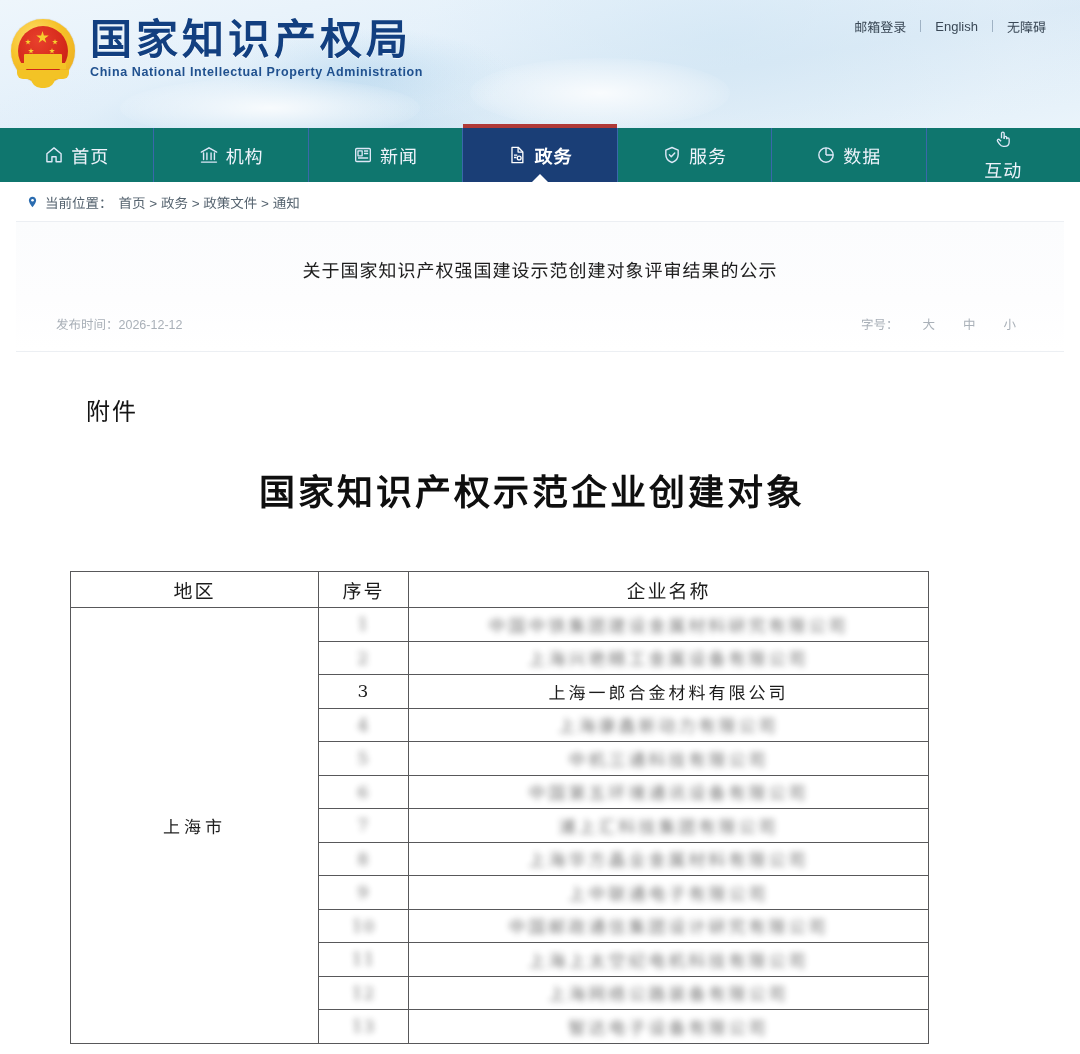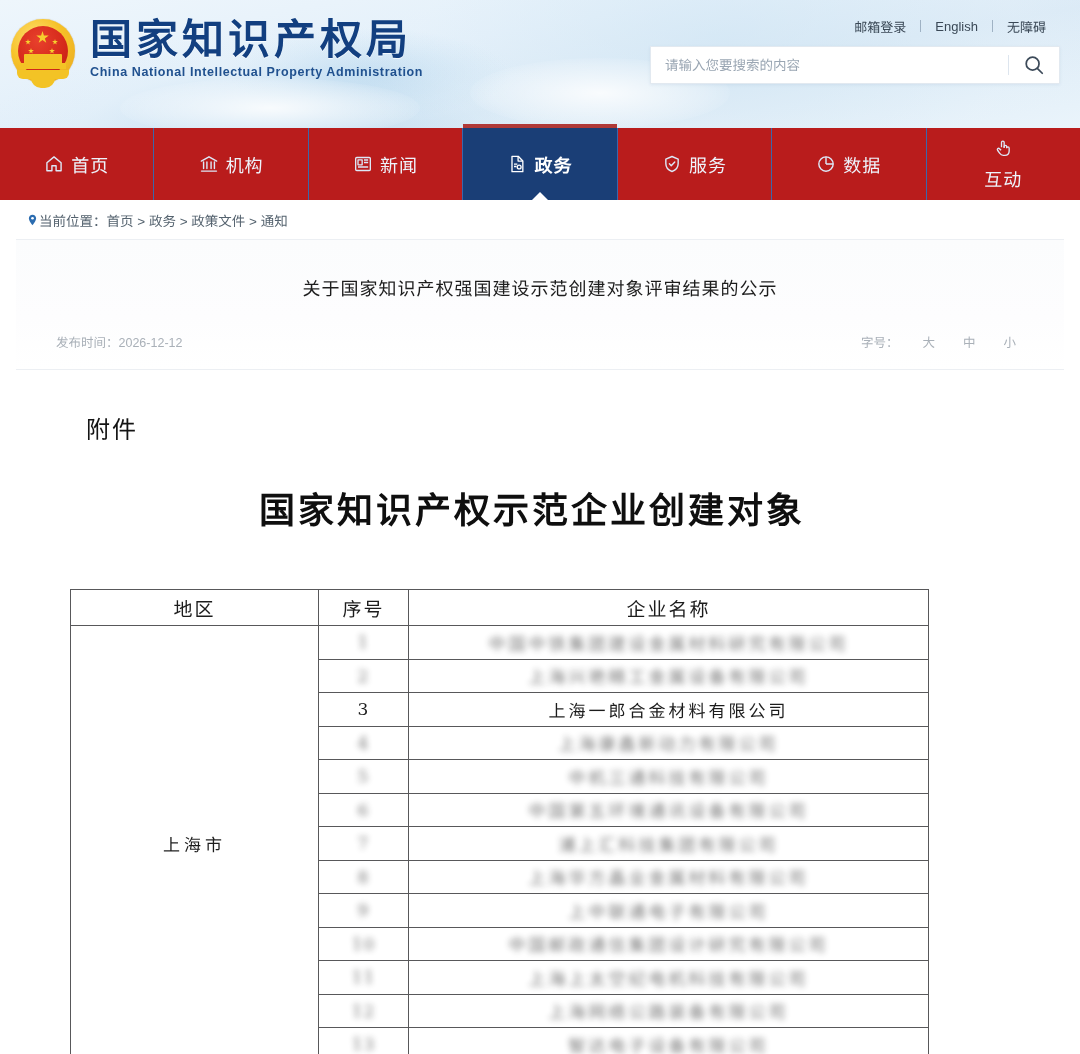--- a/index.html
+++ b/index.html
@@ -122,22 +122,22 @@
   .searchbar input::placeholder { color: #9aa6b3; }
   .search-sep { width: 1px; height: 20px; background: #dde5ee; }
   .search-btn {
     width: 50px; height: 100%; background: transparent;
     border: 0; cursor: pointer; display: flex;
     align-items: center; justify-content: center;
   }
 
   
   .mainnav {
-    display: flex; width: 1080px; height: 72px;
-    background: #b91c1c;
+    display: flex; width: 1080px; height: 54px;
+    background: #0f766e;
   }
   .nav-item {
     flex: 1; position: relative;
     display: flex; align-items: center; justify-content: center;
     gap: 7px; color: #eef3fb; font-size: 18px;
     border-right: 1px solid #3a67ab;
     cursor: pointer; user-select: none;
   }
   .nav-item:last-child { border-right: 0; flex-direction: column; }
   .nav-item .nav-label { letter-spacing: 1px; }
@@ -155,21 +155,21 @@
     border-right: 9px solid transparent;
     border-bottom: 9px solid #ffffff;
   }
   .nav-icon { display: inline-flex; width: 20px; height: 20px; }
   .nav-icon svg { width: 20px; height: 20px; }
 
   
   .crumbwrap { width: 1080px; background: #ffffff; padding: 0 16px; }
   .crumb {
     height: 40px; display: flex; align-items: center;
-    gap: 0; font-size: 13.5px; color: #55636f;
+    gap: 6px; font-size: 13.5px; color: #55636f;
     border-bottom: 1px solid #eceff3;
     padding-left: 10px;
   }
   .crumb .pin { width: 13px; height: 16px; display: inline-block; }
 
   
   .panel {
     width: 1048px; margin: 0 16px;
     background: linear-gradient(180deg,#fbfcfd 0%, #fdfdfe 60%, #ffffff 100%);
     border-bottom: 1px solid #eceff3;
@@ -259,30 +259,20 @@
   <div class="hdr-right">
     <nav class="toplinks">
       <a href="#">邮箱登录</a>
       <span class="divider"></span>
       <a href="#">English</a>
       <span class="divider"></span>
       <a href="#">无障碍</a>
     </nav>
 
 
-    <div class="searchbar">
-      <input type="text" placeholder="请输入您要搜索的内容" style="">
-      <span class="search-sep"></span>
-      <button class="search-btn">
-        <svg viewBox="0 0 24 24" width="22" height="22" fill="none" stroke="#3c4a59" stroke-width="1.9">
-          <circle cx="10.5" cy="10.5" r="7"></circle>
-          <line x1="15.6" y1="15.6" x2="21" y2="21" stroke-linecap="round"></line>
-        </svg>
-      </button>
-    </div>
   </div>
 </header>
 
 <nav class="mainnav">
 
   <div class="nav-item">
     <span class="nav-icon">
       <svg viewBox="0 0 24 24" fill="none" stroke="#dde8f7" stroke-width="1.7" stroke-linejoin="round">
         <path d="M3.5 10.5 12 3.5l8.5 7v9.5h-6v-6h-5v6h-6z"></path>
       </svg>

